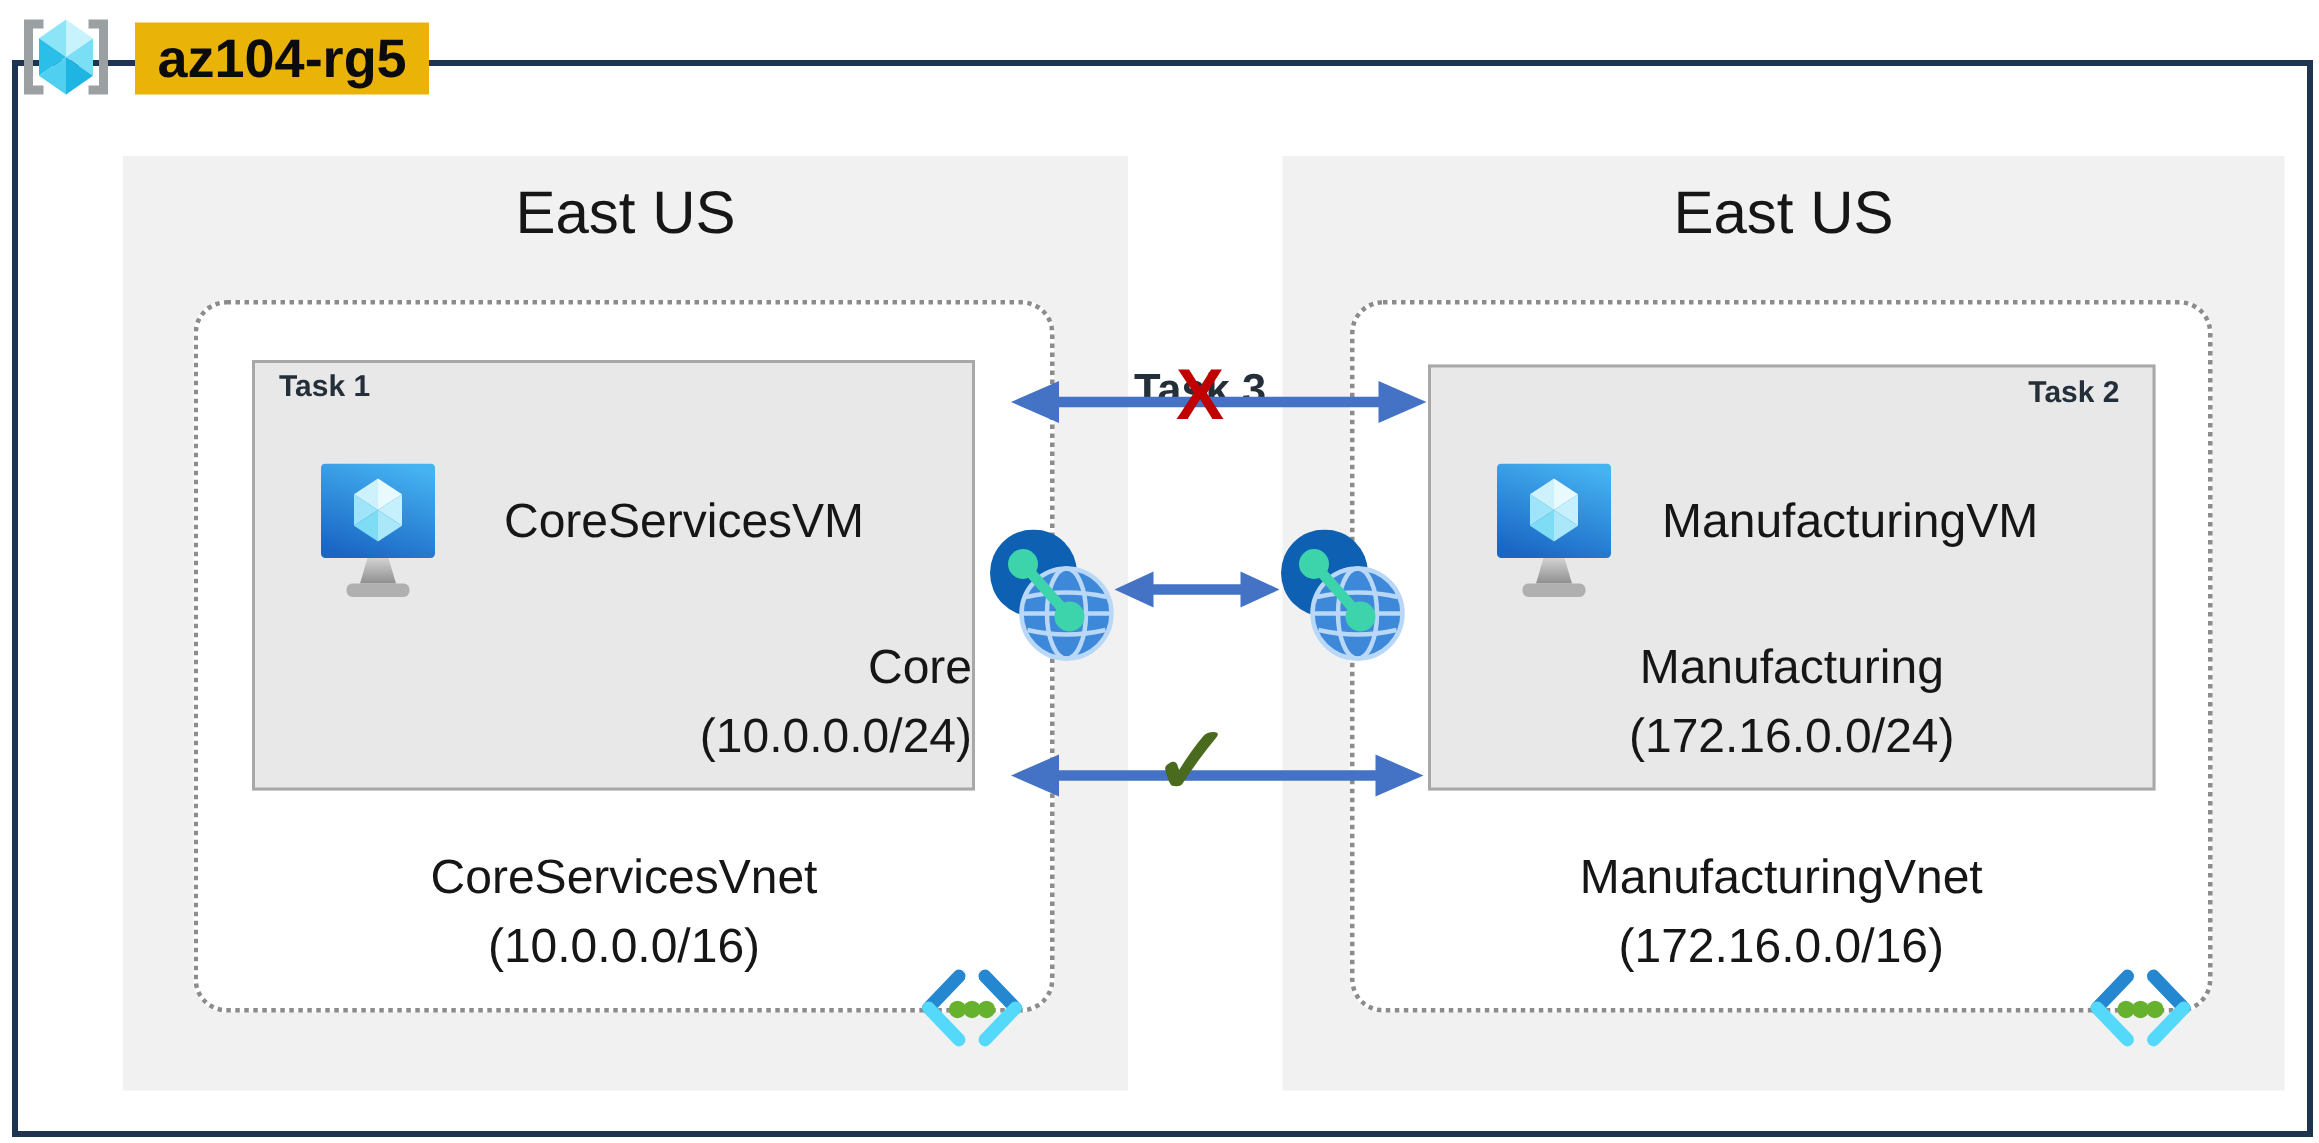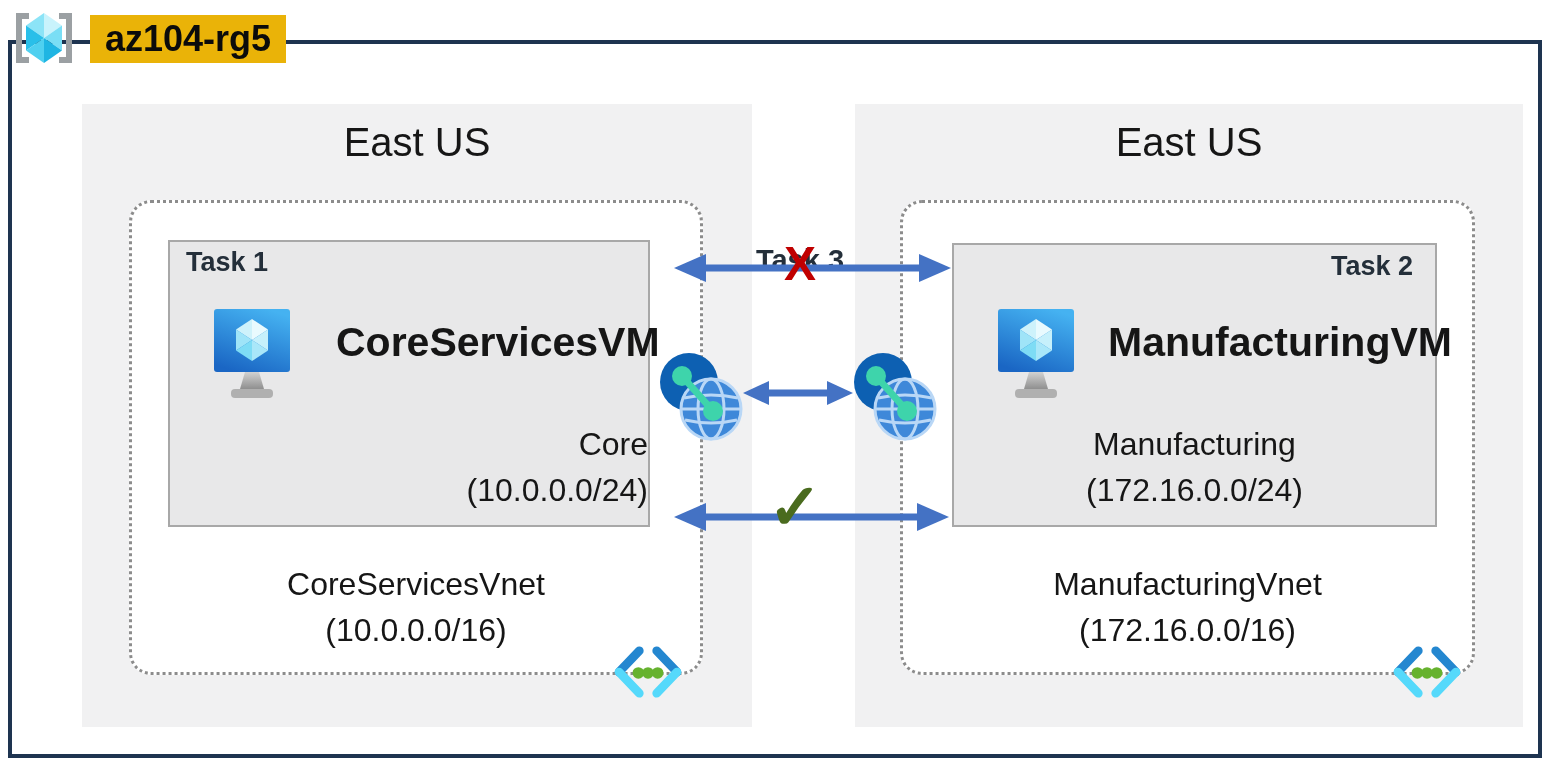--- a/index.html
+++ b/index.html
@@ -25,28 +25,28 @@
   .vnet-box{position:absolute;top:200px;height:475px;background:#ffffff;
             border:3px dotted #8c8c8c;border-radius:22px;box-sizing:border-box;}
   .vnet-box.left{left:129px;width:574px;}
   .vnet-box.right{left:900px;width:575px;}
 
   
   .subnet-box{position:absolute;background:#e8e8e9;border:2px solid #a8a8a8;box-sizing:border-box;}
   .subnet-box.left{left:168px;top:240px;width:482px;height:287px;}
   .subnet-box.right{left:952px;top:243px;width:485px;height:284px;}
 
-  .task-tag{position:absolute;font-size:27px;font-weight:bold;color:#242f3a;}
+  .task-tag{position:absolute;font-size:20px;font-weight:bold;color:#242f3a;}
   .task-tag.t1{left:186px;top:247px;}
   .task-tag.t2{left:1160px;top:251px;width:253px;text-align:right;}
 
   .vm-icon{position:absolute;width:76px;height:92px;}
   .vm-icon.left{left:214px;top:309px;}
   .vm-icon.right{left:998px;top:309px;}
-  .vm-name{position:absolute;top:319px;font-size:41px;color:#161616;font-weight:bold;}
+  .vm-name{position:absolute;top:329px;font-size:32px;color:#161616;}
   .vm-name.left{left:336px;}
   .vm-name.right{left:1108px;}
 
   .subnet-label{position:absolute;top:421px;text-align:center;font-size:32px;
                 color:#161616;line-height:46px;}
   .subnet-label.left{left:170px;width:478px;text-align:right;}
   .subnet-label.right{left:954px;width:481px;}
 
   .vnet-label{position:absolute;top:561px;text-align:center;font-size:32px;
               color:#161616;line-height:46px;}

